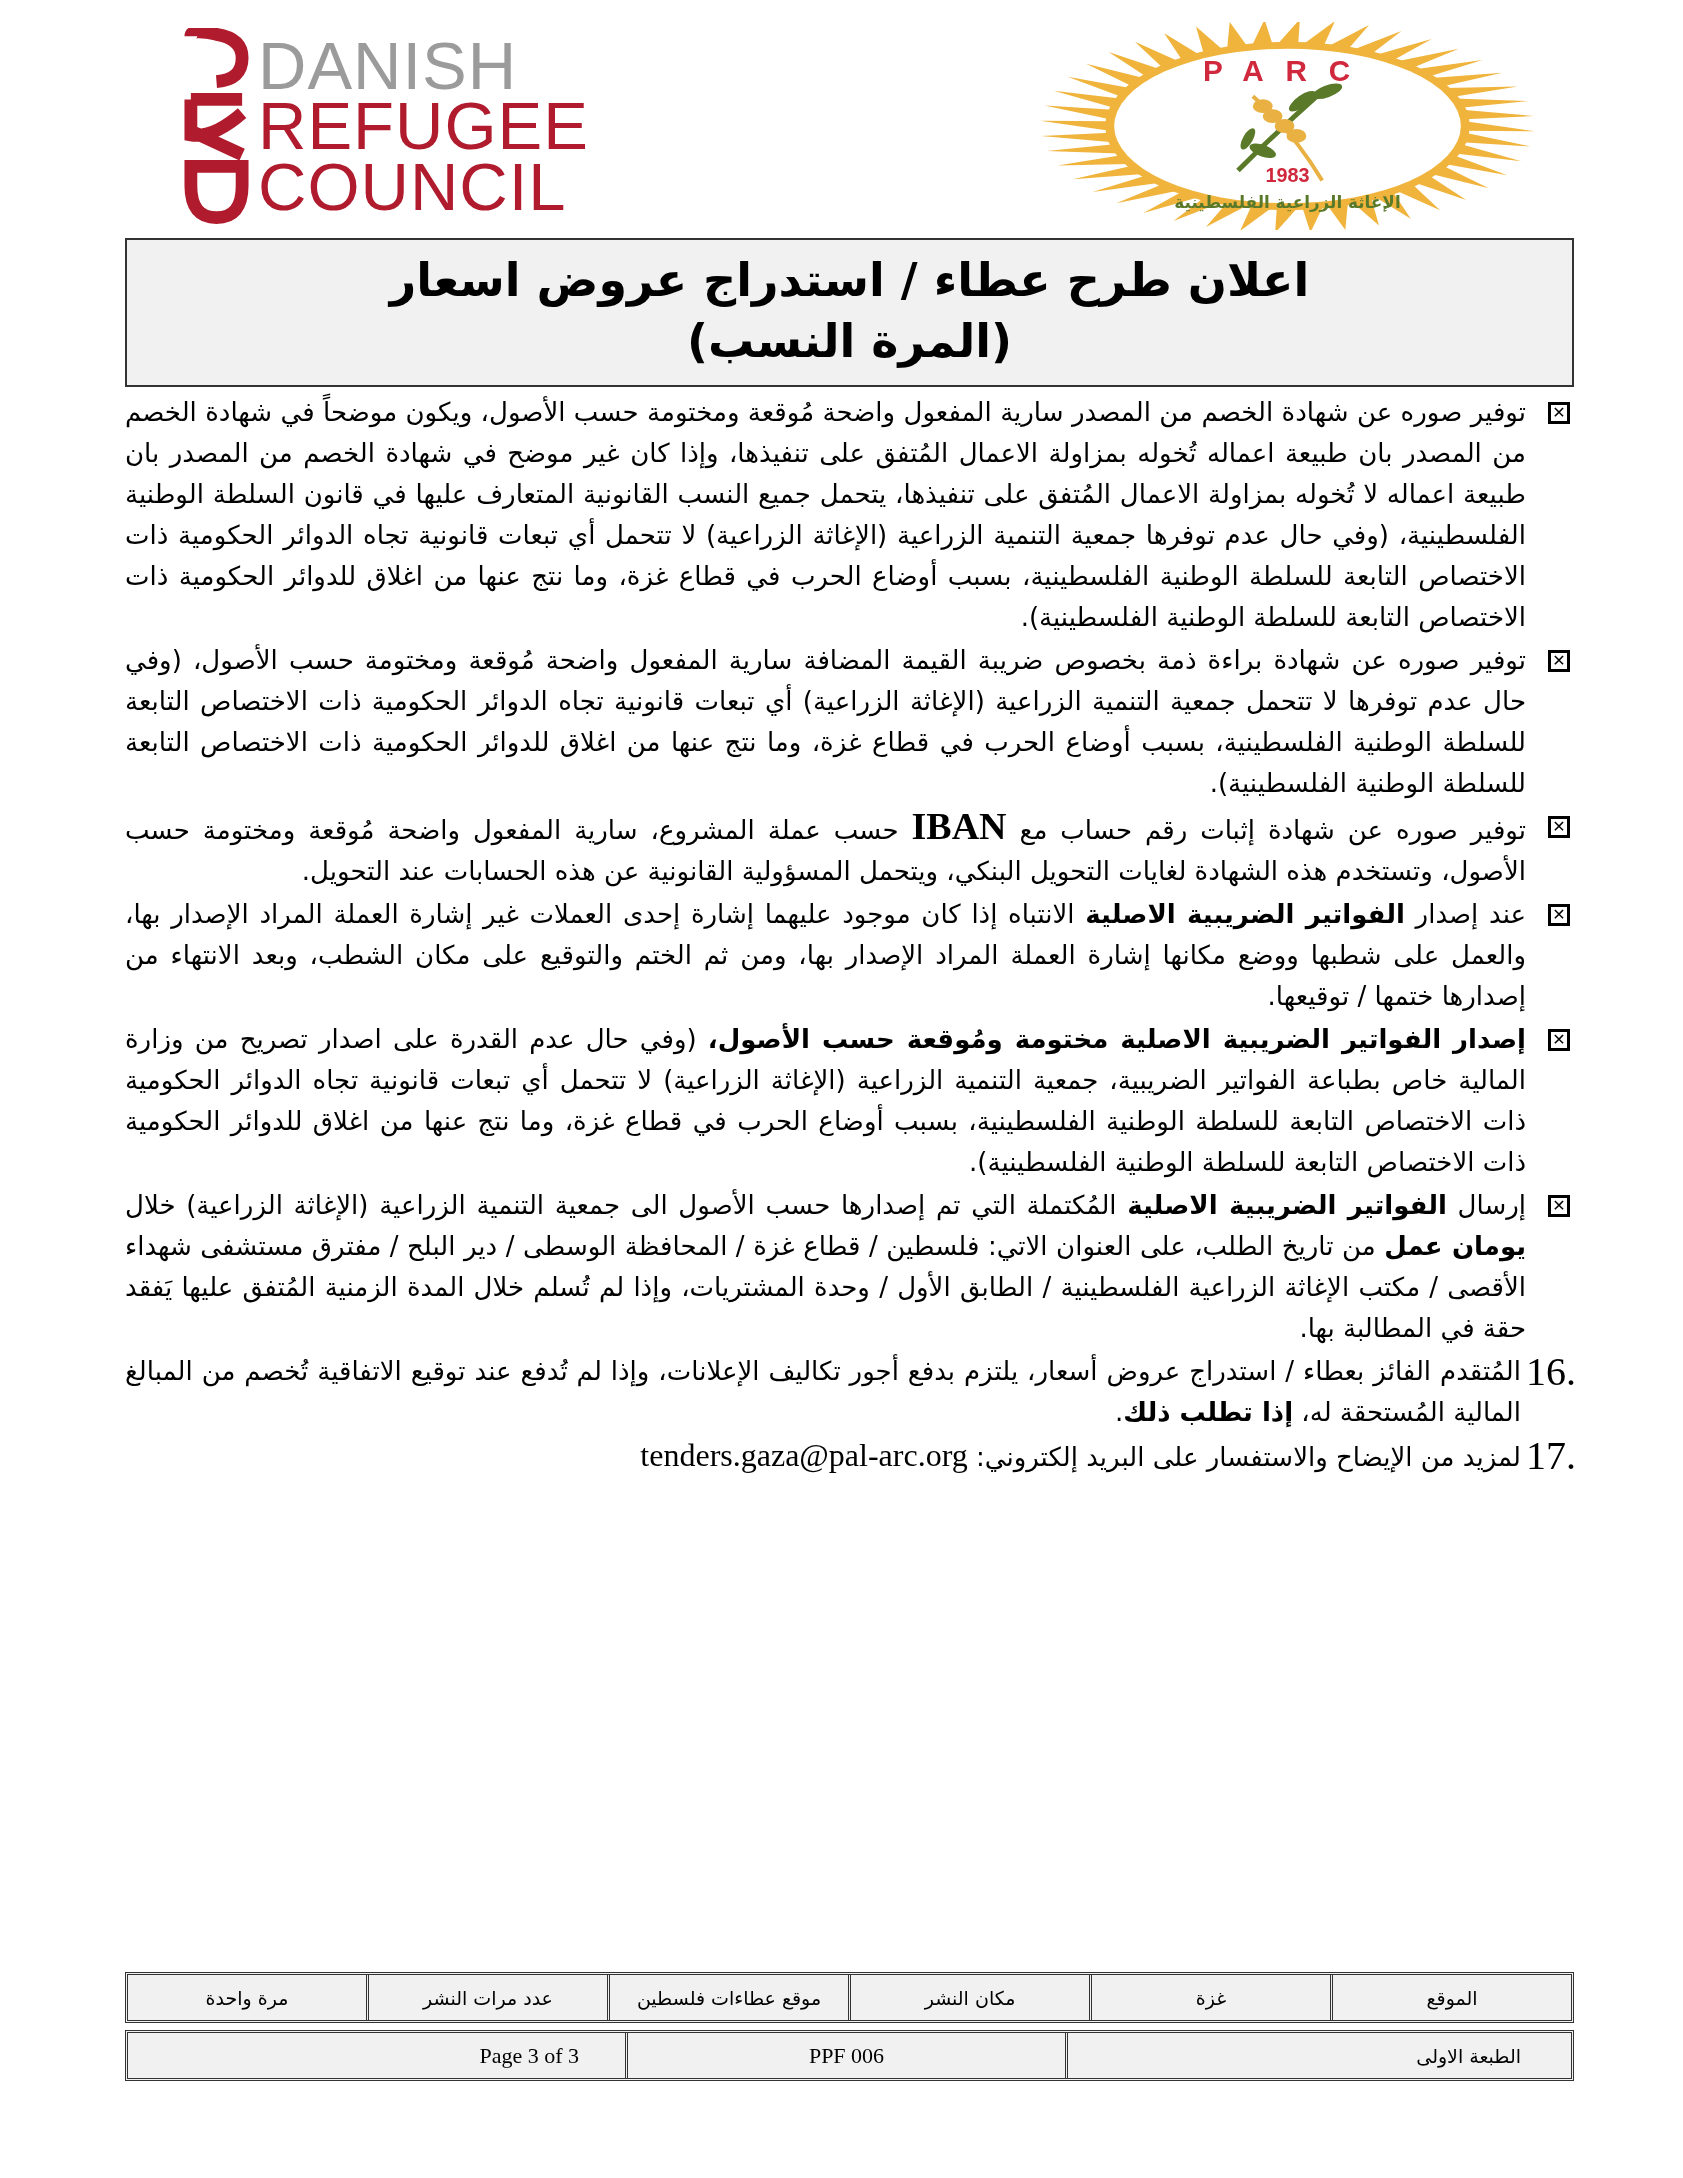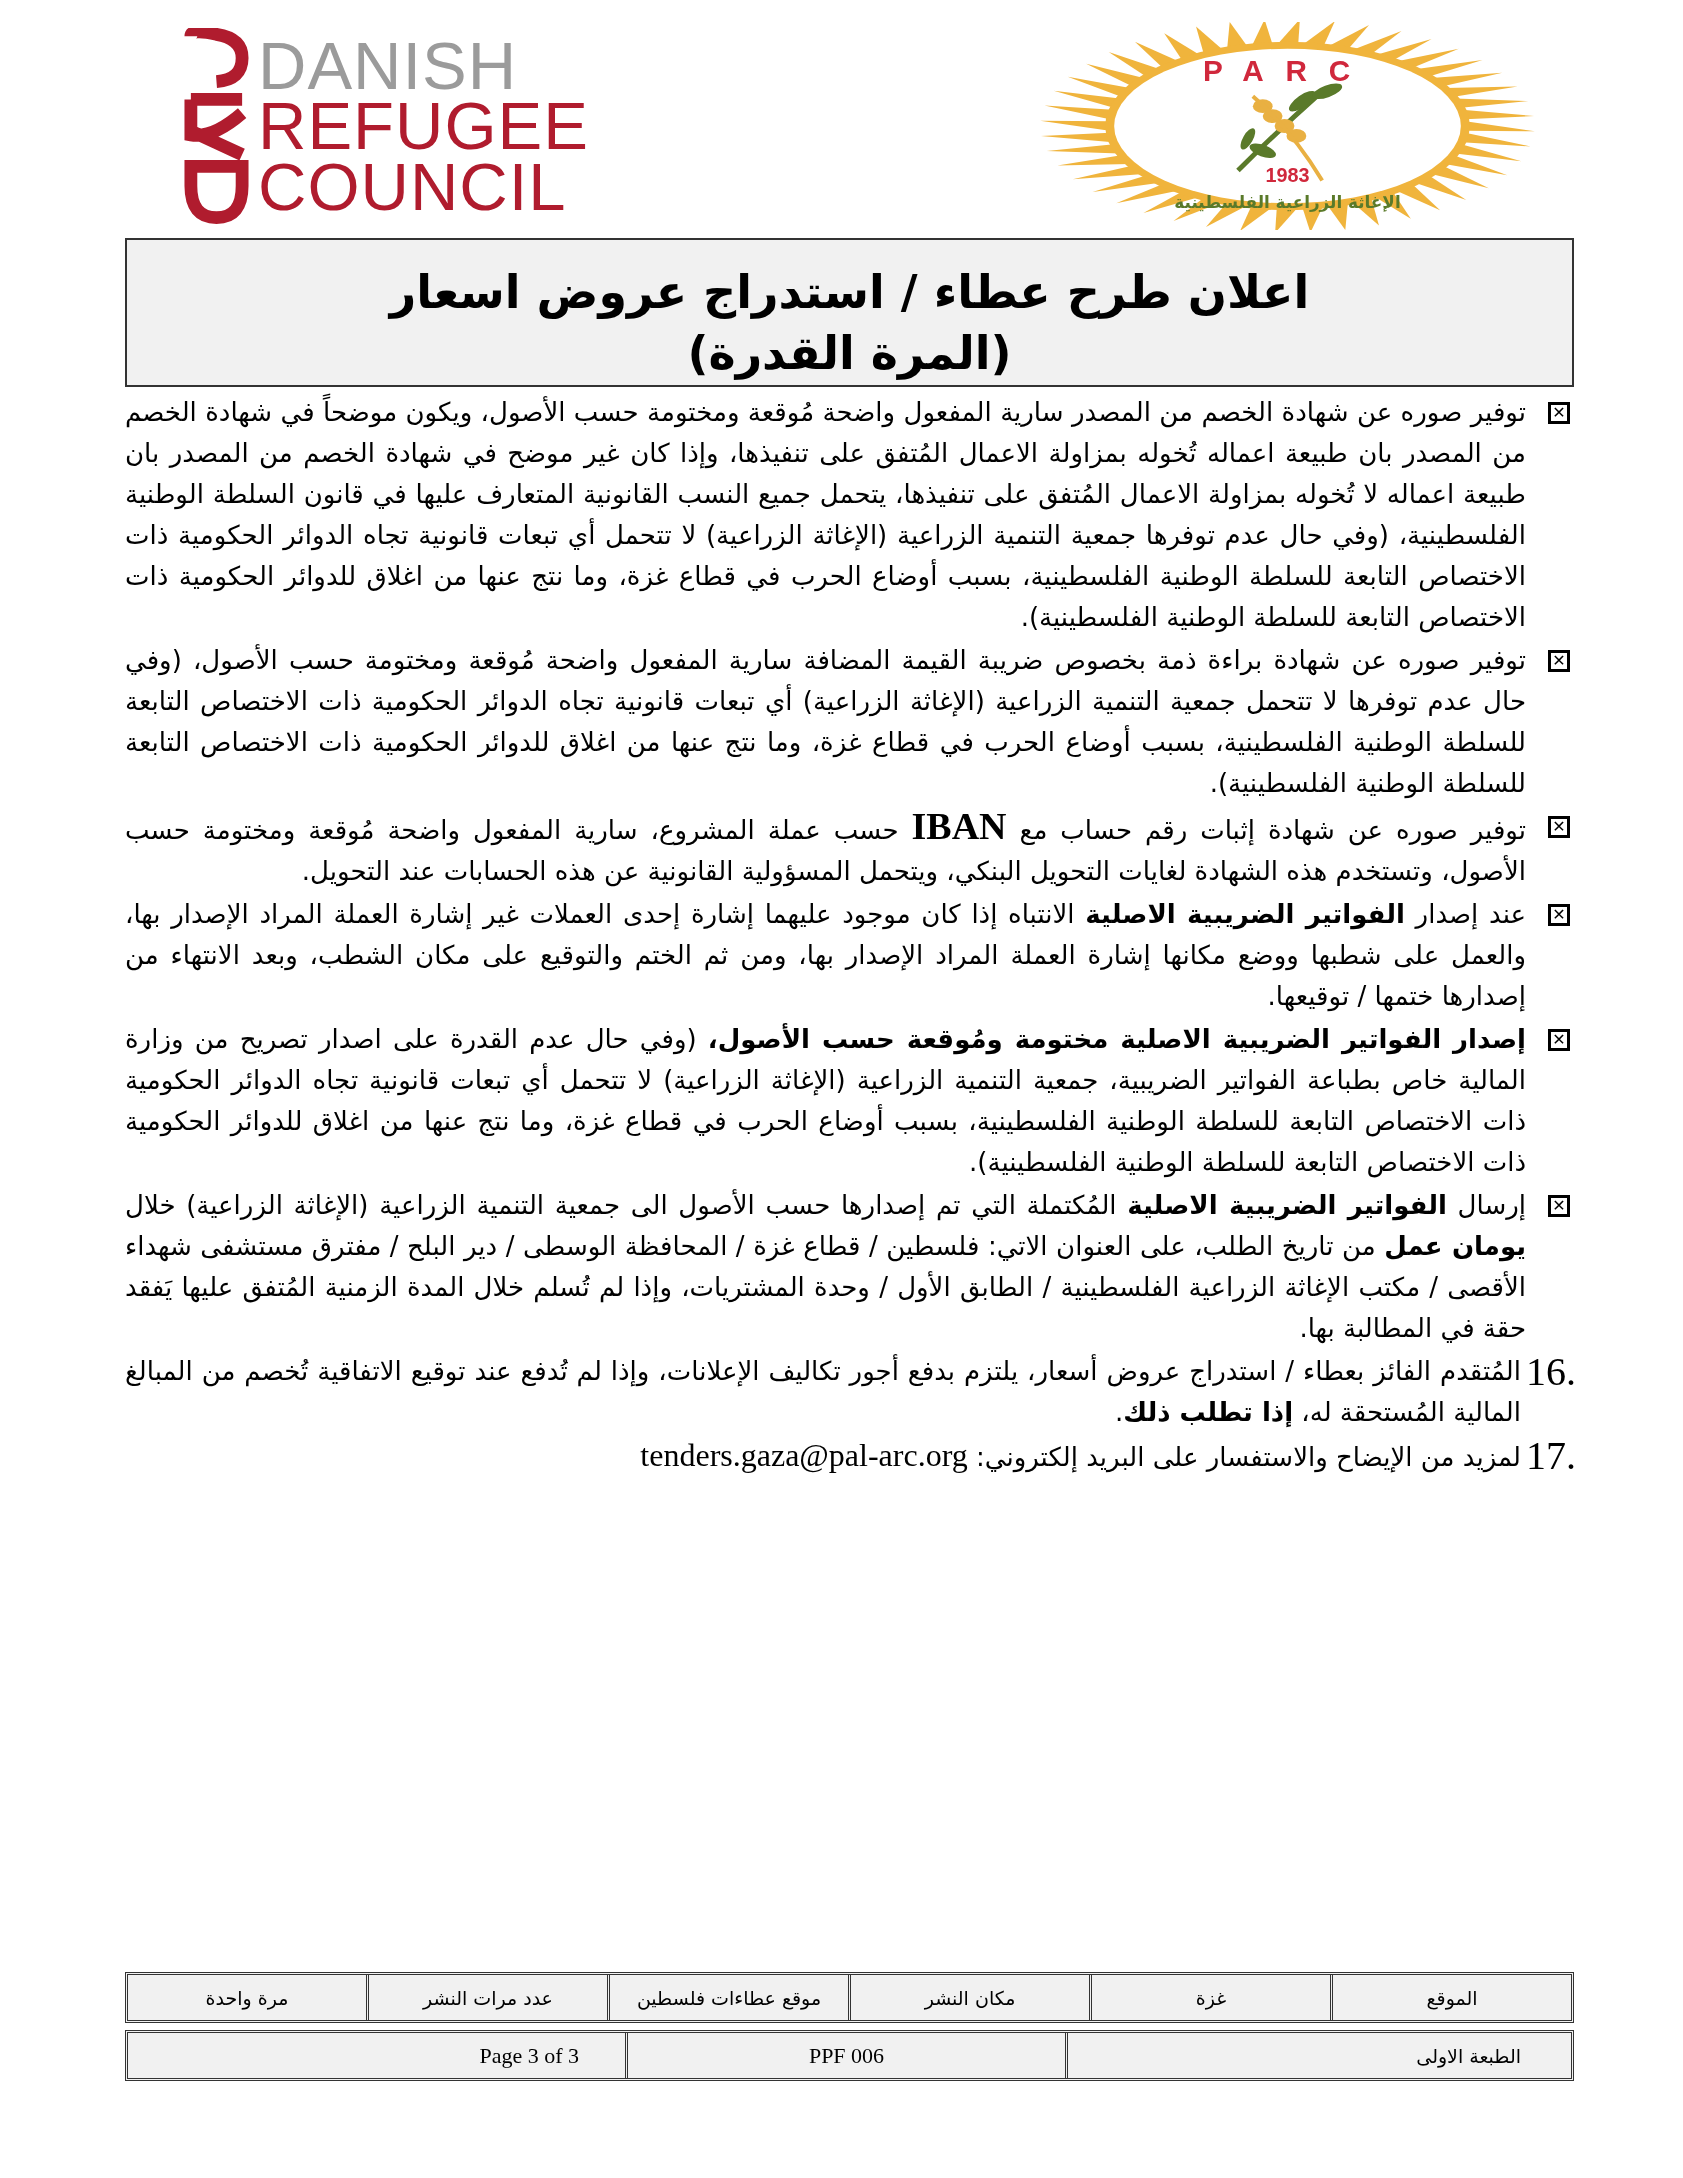--- a/index.html
+++ b/index.html
@@ -11,21 +11,21 @@
   .drc-mark svg { width: 67px; height: 198px; }
   .drc-words { display: flex; flex-direction: column; line-height: 0.9; font-family: "Liberation Sans", sans-serif; font-size: 67px; letter-spacing: 1px; }
   .drc-w1 { color: #9b9b9b; }
   .drc-w2, .drc-w3 { color: #b01c2e; }
 
   .parc-logo { position: absolute; left: 1025px; top: 22px; width: 525px; height: 208px; }
   .parc-logo svg { width: 525px; height: 208px; }
 
   .title-box { position: absolute; left: 125px; top: 238px; width: 1449px; height: 149px; background: #f1f1f1; border: 2px solid #333; box-sizing: border-box; text-align: center; }
   .title-line { font-family: "DejaVu Sans", sans-serif; font-weight: bold; font-size: 46px; line-height: 61px; direction: rtl; }
-  .title-line:first-child { margin-top: 22px; }
+  .title-line:first-child { margin-top: 10px; }
 
   .content { position: absolute; left: 125px; top: 392px; width: 1451px; direction: rtl; font-family: "DejaVu Sans", sans-serif; font-size: 26px; line-height: 41px; text-align: justify; }
   .item { position: relative; padding-right: 50px; margin-bottom: 2px; }
   .item .cbox { position: absolute; right: 6px; top: 10px; width: 22px; height: 22px; border: 3px solid #000; box-sizing: border-box; display: flex; align-items: center; justify-content: center; font-weight: bold; font-size: 16px; line-height: 1; }
   .item .num { position: absolute; right: 0; top: 0; direction: ltr; font-family: "Liberation Serif", serif; font-size: 40px; }
   .item.numbered { padding-right: 55px; }
   .b { font-weight: bold; }
   .iban { font-family: "Liberation Serif", serif; font-weight: bold; font-size: 38px; }
   .email { font-family: "Liberation Serif", serif; font-size: 32px; direction: ltr; unicode-bidi: embed; }
 
@@ -124,21 +124,21 @@
         <path d="M230 75 Q270 110 300 160" stroke="#e9b042" stroke-width="4" fill="none"></path>
       </g>
       <text x="265" y="162" text-anchor="middle" font-family="Liberation Sans, sans-serif" font-weight="bold" font-size="20" fill="#d0283c">1983</text>
       <text x="265" y="188" text-anchor="middle" font-family="DejaVu Sans, sans-serif" font-weight="bold" font-size="17" fill="#5a7a2a">الإغاثة الزراعية الفلسطينية</text>
     </svg>
   </div>
 </div>
 
 <div class="title-box">
   <div class="title-line">اعلان طرح عطاء / استدراج عروض اسعار</div>
-  <div class="title-line">(المرة القدرة)</div>
+  <div class="title-line">(المرة النسب)</div>
 </div>
 
 <div class="content">
   <div class="item">
     <span class="cbox">✕</span>
     <span>توفير صوره عن شهادة الخصم من المصدر سارية المفعول واضحة مُوقعة ومختومة حسب الأصول، ويكون موضحاً في شهادة الخصم من المصدر بان طبيعة اعماله تُخوله بمزاولة الاعمال المُتفق على تنفيذها، وإذا كان غير موضح في شهادة الخصم من المصدر بان طبيعة اعماله لا تُخوله بمزاولة الاعمال المُتفق على تنفيذها، يتحمل جميع النسب القانونية المتعارف عليها في قانون السلطة الوطنية الفلسطينية، (وفي حال عدم توفرها جمعية التنمية الزراعية (الإغاثة الزراعية) لا تتحمل أي تبعات قانونية تجاه الدوائر الحكومية ذات الاختصاص التابعة للسلطة الوطنية الفلسطينية، بسبب أوضاع الحرب في قطاع غزة، وما نتج عنها من اغلاق للدوائر الحكومية ذات الاختصاص التابعة للسلطة الوطنية الفلسطينية).</span>
   </div>
   <div class="item">
     <span class="cbox">✕</span>
     <span>توفير صوره عن شهادة براءة ذمة بخصوص ضريبة القيمة المضافة سارية المفعول واضحة مُوقعة ومختومة حسب الأصول، (وفي حال عدم توفرها لا تتحمل جمعية التنمية الزراعية (الإغاثة الزراعية) أي تبعات قانونية تجاه الدوائر الحكومية ذات الاختصاص التابعة للسلطة الوطنية الفلسطينية، بسبب أوضاع الحرب في قطاع غزة، وما نتج عنها من اغلاق للدوائر الحكومية ذات الاختصاص التابعة للسلطة الوطنية الفلسطينية).</span>

